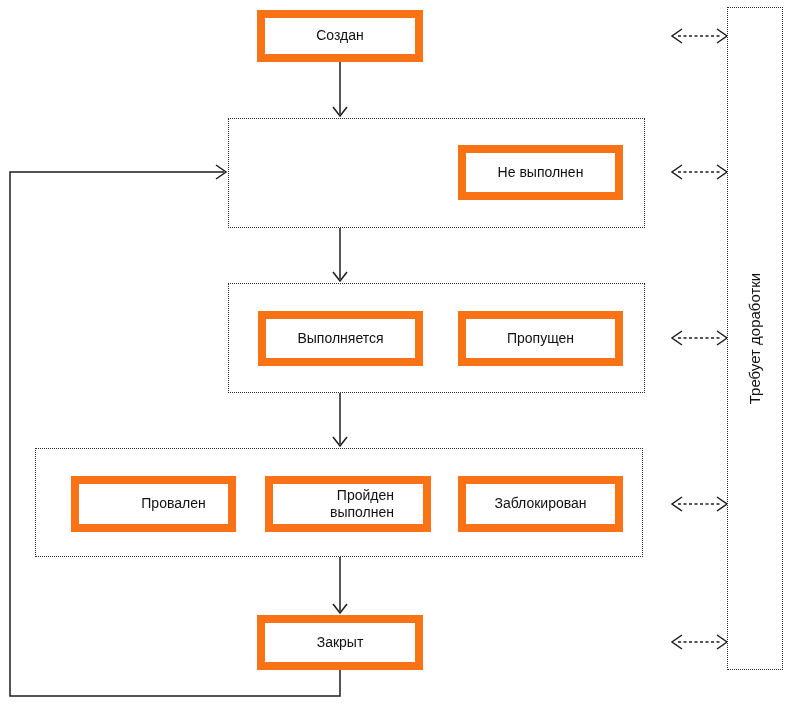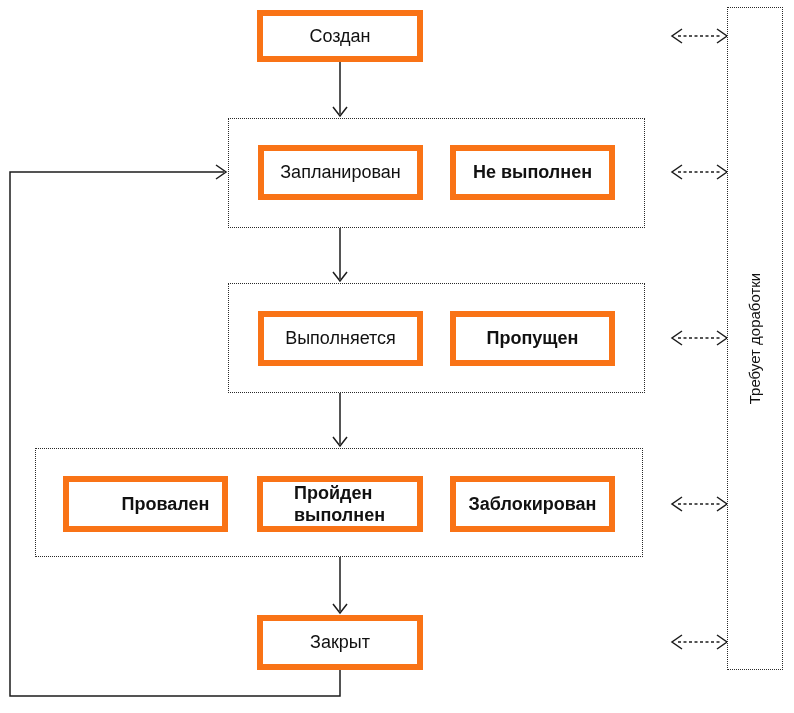--- a/index.html
+++ b/index.html
@@ -19,31 +19,31 @@
     position: absolute;
     left: 0;
     top: 0;
     width: 794px;
     height: 713px;
     pointer-events: none;
   }
   .node {
     position: absolute;
     box-sizing: border-box;
-    border: 6px solid #f97316;
+    border: 8px solid #f97316;
     background: #ffffff;
     display: flex;
     align-items: center;
     justify-content: center;
-    text-align: left;
-    font-size: 18px;
+    text-align: right;
+    font-size: 14px;
     color: #111111;
     line-height: 1.25;
   }
-  .node.bold { font-weight: bold; }
+  .node.bold { font-weight: normal; margin-left: 8px; }
   .group {
     position: absolute;
     box-sizing: border-box;
     border: 1.5px dotted #2a2a2a;
     background: transparent;
   }
   .rework-col {
     position: absolute;
     box-sizing: border-box;
     border: 1.5px dotted #2a2a2a;
@@ -120,23 +120,20 @@
   </svg>
 
   <div class="group" style="left:228px; top:118px; width:417px; height:110px;"></div>
   <div class="group" style="left:228px; top:283px; width:417px; height:110px;"></div>
   <div class="group" style="left:35px; top:448px; width:608px; height:109px;"></div>
 
   <div class="node" style="left:257px; top:10px; width:166px; height:52px;">
     <span>Создан</span>
   </div>
 
-  <div class="node" style="left:258px; top:145px; width:165px; height:55px;">
-    <span>Запланирован</span>
-  </div>
 
   <div class="node bold" style="left:450px; top:145px; width:165px; height:55px;">
     <span>Не выполнен</span>
   </div>
 
   <div class="node" style="left:258px; top:311px; width:165px; height:55px;">
     <span>Выполняется</span>
   </div>
 
   <div class="node bold" style="left:450px; top:311px; width:165px; height:55px;">

